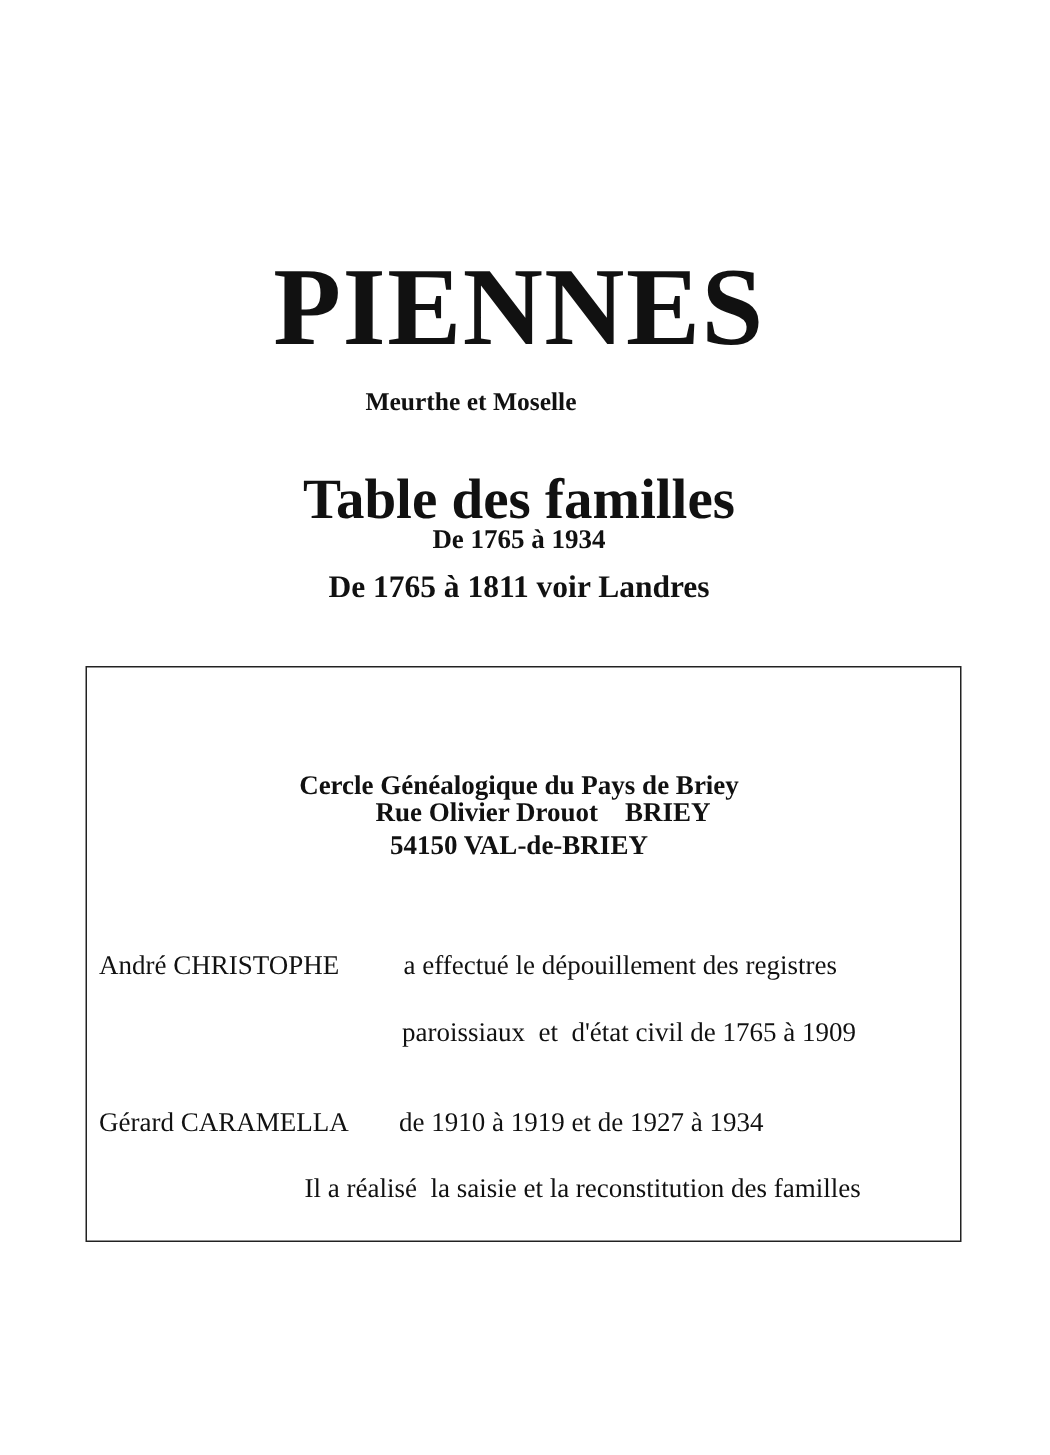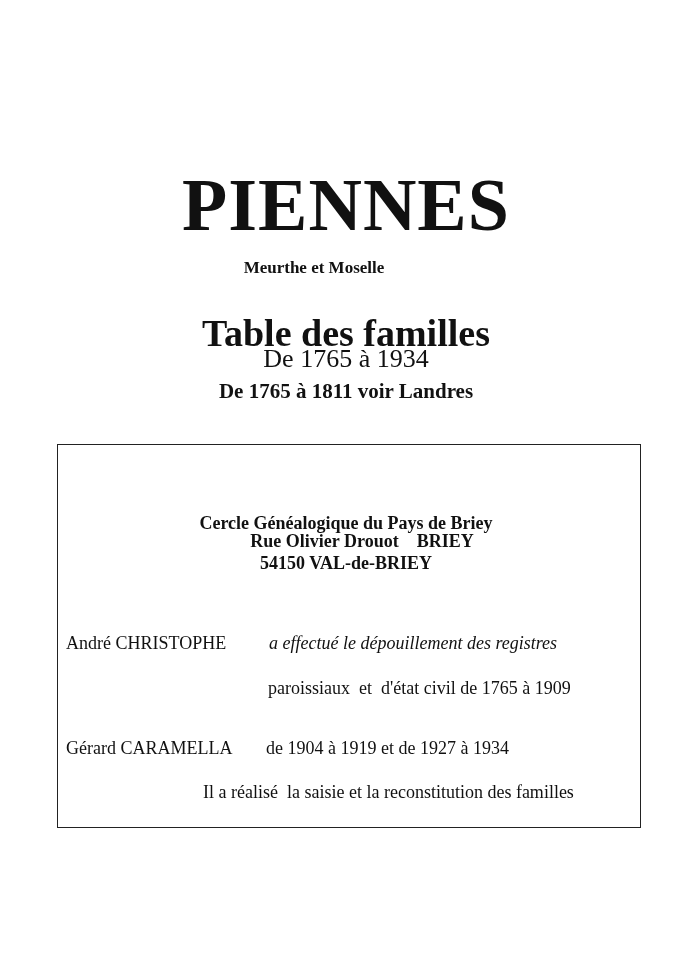--- a/index.html
+++ b/index.html
@@ -3,32 +3,32 @@
 <meta charset="utf-8">
 <style>
   html, body { margin: 0; padding: 0; background: #ffffff; }
   body { width: 700px; height: 970px; position: relative; overflow: hidden;
          font-family: "Liberation Serif", "DejaVu Serif", serif; color: #111; }
   .abs { position: absolute; white-space: nowrap; }
   .center { left: 0; width: 692px; text-align: center; }
   #title { top: 160px; font-size: 74px; font-weight: bold; letter-spacing: 1px; line-height: 90px; }
   #region { top: 258px; font-size: 17px; font-weight: bold; line-height: 20px; left: 0; width: 616px; text-align: center; padding-left: 12px; box-sizing: border-box; }
   #subtitle { top: 310px; font-size: 38px; font-weight: bold; line-height: 46px; }
-  #range1 { top: 344px; font-size: 26px; font-weight: normal; line-height: 30px; }
+  #range1 { top: 344px; font-size: 18px; font-weight: bold; line-height: 30px; }
   #range2 { top: 378px; font-size: 21px; font-weight: bold; line-height: 26px; }
   #box { position: absolute; left: 57px; top: 444px; width: 584px; height: 384px;
          border: 1.5px solid #222; box-sizing: border-box; }
   .org { font-size: 18px; font-weight: bold; line-height: 22px; }
   #org1 { top: 512px; }
   #org2 { top: 530px; }
   #org3 { top: 552px; }
   .body { font-size: 18px; line-height: 22px; }
   .name { font-weight: normal; }
   #c1-name { left: 66px; top: 632px; }
-  #c1-text1 { left: 269px; top: 632px; font-style: italic; }
+  #c1-text1 { left: 269px; top: 632px; }
   #c1-text2 { left: 268px; top: 677px; }
   #c2-name { left: 66px; top: 737px; }
   #c2-text1 { left: 266px; top: 737px; }
   #c2-text2 { left: 203px; top: 781px; }
 </style>
 </head>
 <body>
 
 <div id="title" class="abs center">PIENNES</div>
 <div id="region" class="abs">Meurthe et Moselle</div>
@@ -40,14 +40,14 @@
 
 <div id="org1" class="abs center org">Cercle Généalogique du Pays de Briey</div>
 <div id="org2" class="abs center org" style="white-space: pre; padding-left: 16px;">Rue Olivier Drouot    BRIEY</div>
 <div id="org3" class="abs center org">54150 VAL-de-BRIEY</div>
 
 <div id="c1-name" class="abs body name">André CHRISTOPHE</div>
 <div id="c1-text1" class="abs body">a effectué le dépouillement des registres</div>
 <div id="c1-text2" class="abs body" style="white-space: pre;">paroissiaux  et  d'état civil de 1765 à 1909</div>
 
 <div id="c2-name" class="abs body name">Gérard CARAMELLA</div>
-<div id="c2-text1" class="abs body">de 1904 à 1919 et de 1927 à 1934</div>
+<div id="c2-text1" class="abs body">de 1910 à 1919 et de 1927 à 1934</div>
 <div id="c2-text2" class="abs body" style="white-space: pre;">Il a réalisé  la saisie et la reconstitution des familles</div>
 
 </body></html>

